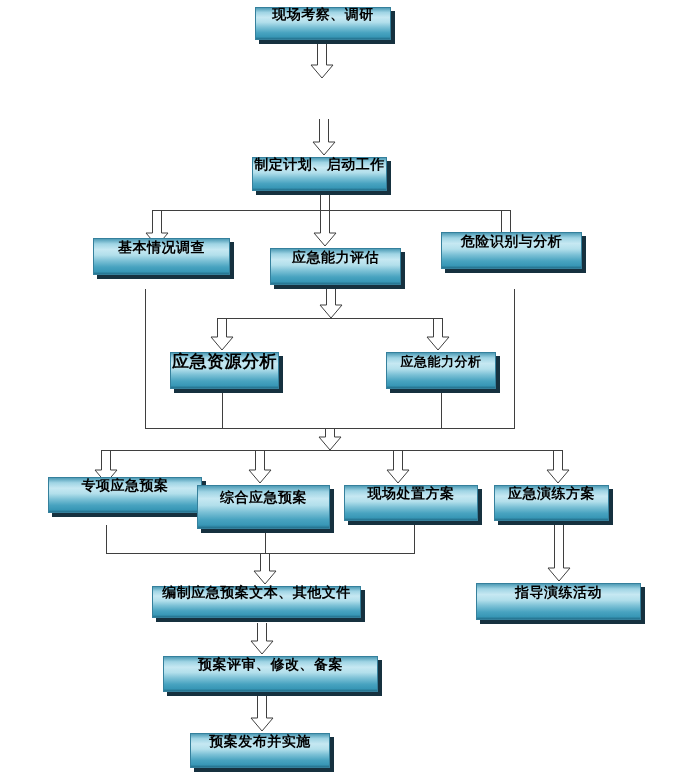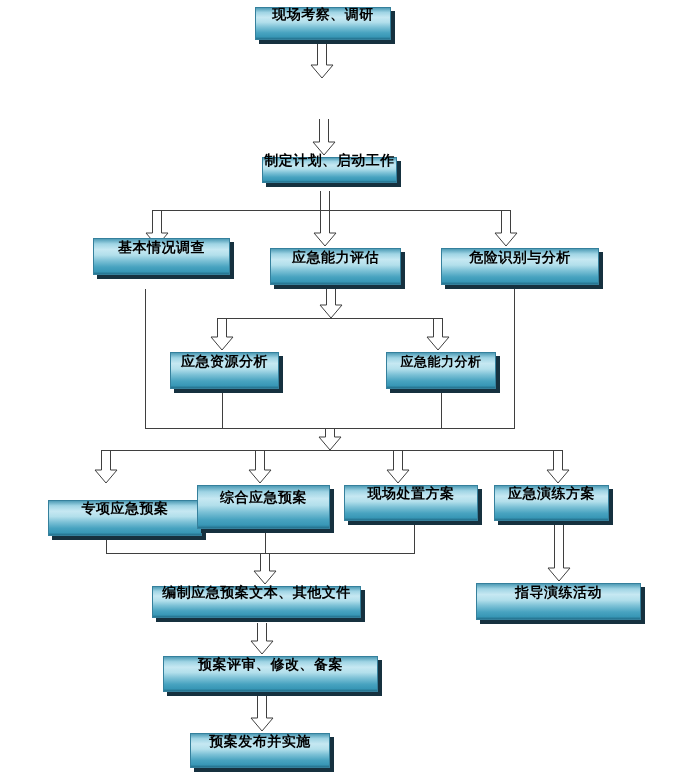--- a/index.html
+++ b/index.html
@@ -65,33 +65,33 @@
     <line class="cline" x1="101.5" y1="450.5" x2="562.5" y2="450.5"></line>
     <line class="cline" x1="106.5" y1="525" x2="106.5" y2="553"></line>
     <line class="cline" x1="265.5" y1="525" x2="265.5" y2="553"></line>
     <line class="cline" x1="414.5" y1="525" x2="414.5" y2="553"></line>
     <line class="cline" x1="106" y1="553.5" x2="415" y2="553.5"></line>
   </svg>
 
   <div class="node" style="left:255px;top:7px;width:136px;height:33px">现场考察、调研</div>
 
 
-  <div class="node" style="left:262px;top:157px;width:135px;height:26px">制定计划、启动工作</div>
+  <div class="node" style="left:252px;top:157px;width:135px;height:34px">制定计划、启动工作</div>
 
   <div class="node" style="left:93px;top:238px;width:137px;height:37px">基本情况调查</div>
 
   <div class="node" style="left:270px;top:248px;width:131px;height:37px">应急能力评估</div>
 
-  <div class="node" style="left:441px;top:248px;width:158px;height:37px">危险识别与分析</div>
+  <div class="node" style="left:441px;top:232px;width:141px;height:37px">危险识别与分析</div>
 
-  <div class="node" style="left:170px;top:352px;width:109px;height:37px;font-size:14px">应急资源分析</div>
+  <div class="node" style="left:170px;top:352px;width:109px;height:37px;font-size:17px">应急资源分析</div>
 
   <div class="node" style="left:386px;top:352px;width:110px;height:37px;font-size:13px">应急能力分析</div>
 
-  <div class="node" style="left:48px;top:500px;width:154px;height:36px">专项应急预案</div>
+  <div class="node" style="left:48px;top:477px;width:154px;height:36px">专项应急预案</div>
 
   <div class="node" style="left:197px;top:485px;width:133px;height:44px">综合应急预案</div>
 
   <div class="node" style="left:344px;top:485px;width:134px;height:36px">现场处置方案</div>
 
   <div class="node" style="left:494px;top:485px;width:115px;height:36px">应急演练方案</div>
 
   <div class="node" style="left:152px;top:586px;width:209px;height:32px">编制应急预案文本、其他文件</div>
 
   <div class="node" style="left:163px;top:656px;width:215px;height:36px">预案评审、修改、备案</div>

